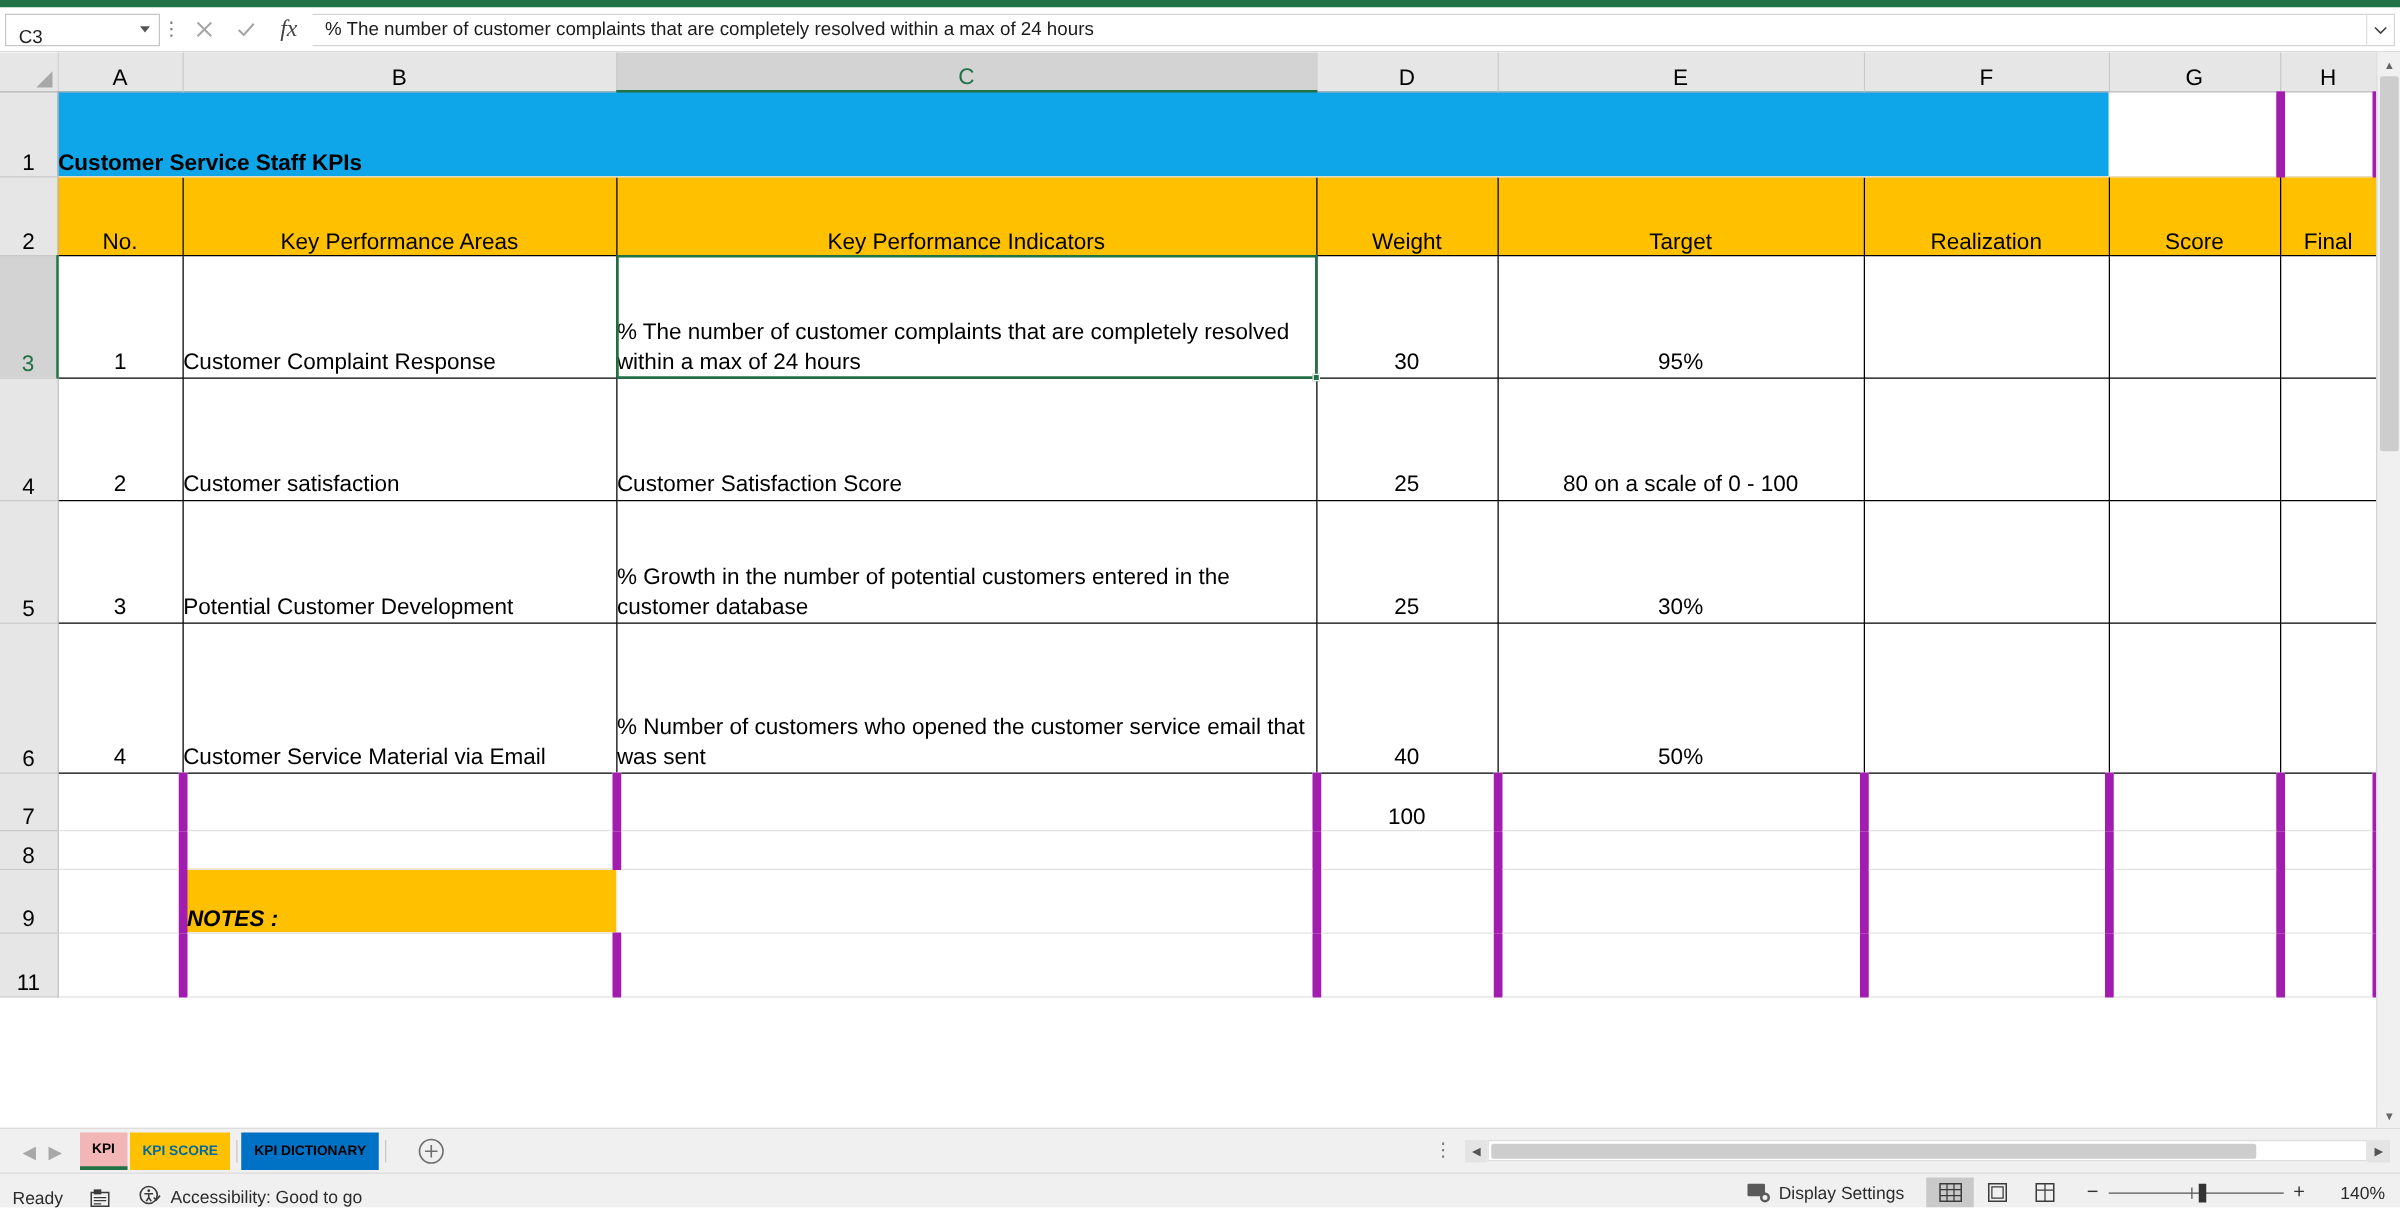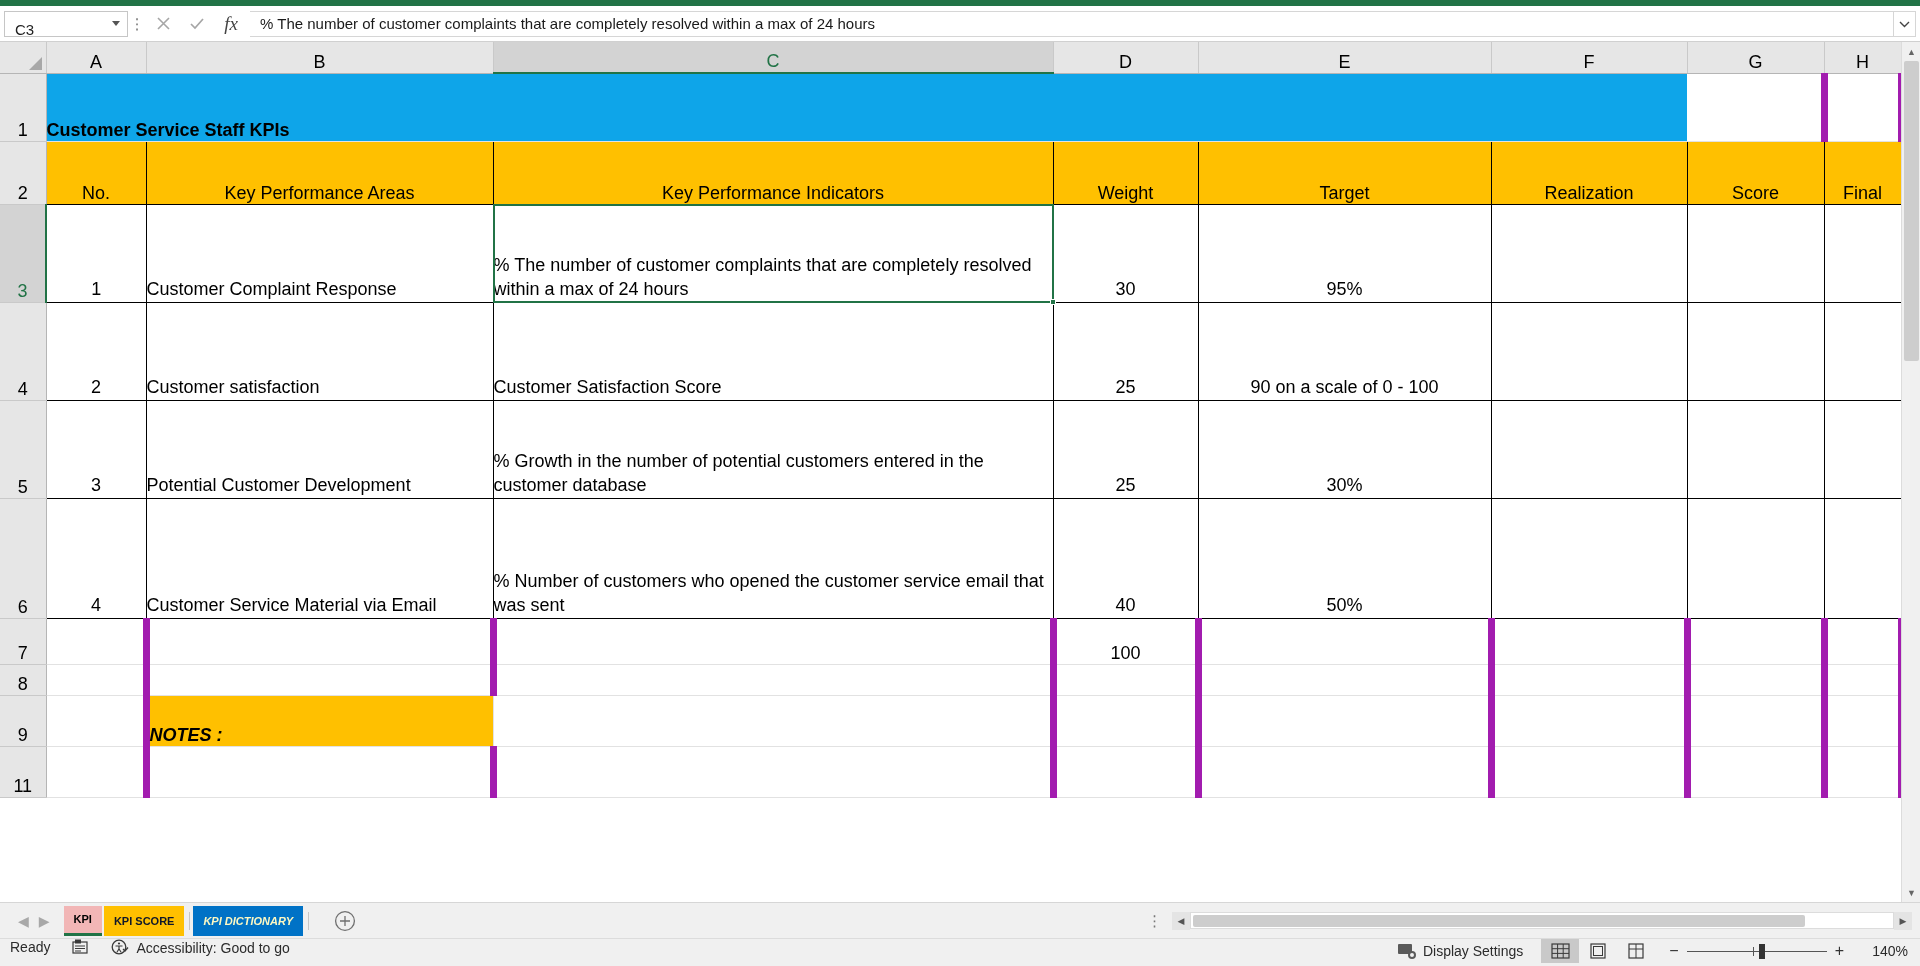--- a/index.html
+++ b/index.html
@@ -262,22 +262,22 @@
     padding: 0 10px;
     font-size: 11px;
     margin-right: 2px;
     font-weight: bold;
   }
   .tab.active {
     background: #f2b6b6;
     color: #000;
     border-bottom: 3px solid #217346;
   }
-  .tab.yellow { background: #ffc000; color: #0f172a; }
-  .tab.blue { background: #0072c6; color: #fef9c3; font-style: italic; }
+  .tab.yellow { background: #ffc000; color: #0369a1; }
+  .tab.blue { background: #0072c6; color: #000000; }
   .tab-sep { width: 1px; height: 18px; background: #c6c6c6; margin: 0 3px; }
   .addsheet {
     width: 30px; height: 30px;
     display: flex; align-items: center; justify-content: center;
     margin-left: 18px;
     color: #6f6f6f; font-size: 19px;
   }
   .tabbar-spacer { flex: 1; }
   .tab-dots { color: #777; font-size: 15px; line-height: 9px; padding: 0 10px; }
   .hscroll {
@@ -301,21 +301,21 @@
   }
   .hs-thumb {
     position: absolute; left: 2px; top: 2px;
     width: 612px; height: 12px;
     background: #cdcdcd; border-radius: 2px;
   }
 
   
   .statusbar {
     display: flex;
-    align-items: flex-start;
+    align-items: flex-end;
     height: 28px;
     background: #f0f0f0;
     border-top: 1px solid #dcdcdc;
     font-size: 14px;
     color: #2b2b2b;
     padding-left: 10px;
   }
   .sb-item { display: flex; align-items: center; gap: 7px; margin-right: 22px; }
   .sb-spacer { flex: 1; }
   .sb-right { display: flex; align-items: center; gap: 0; padding-right: 12px; }
@@ -431,21 +431,21 @@
       <td class="tcell"></td>
       <td class="tcell"></td>
     </tr>
 
     <tr style="height:98px">
       <td class="rowhead">4</td>
       <td class="tcell center">2</td>
       <td class="tcell">Customer satisfaction</td>
       <td class="tcell">Customer Satisfaction Score</td>
       <td class="tcell center">25</td>
-      <td class="tcell center">90 on a scale of 0 - 100</td>
+      <td class="tcell center">80 on a scale of 0 - 100</td>
       <td class="tcell"></td>
       <td class="tcell"></td>
       <td class="tcell"></td>
     </tr>
 
     <tr style="height:98px">
       <td class="rowhead">5</td>
       <td class="tcell center">3</td>
       <td class="tcell">Potential Customer Development</td>
       <td class="tcell">% Growth in the number of potential customers entered in the customer database</td>

